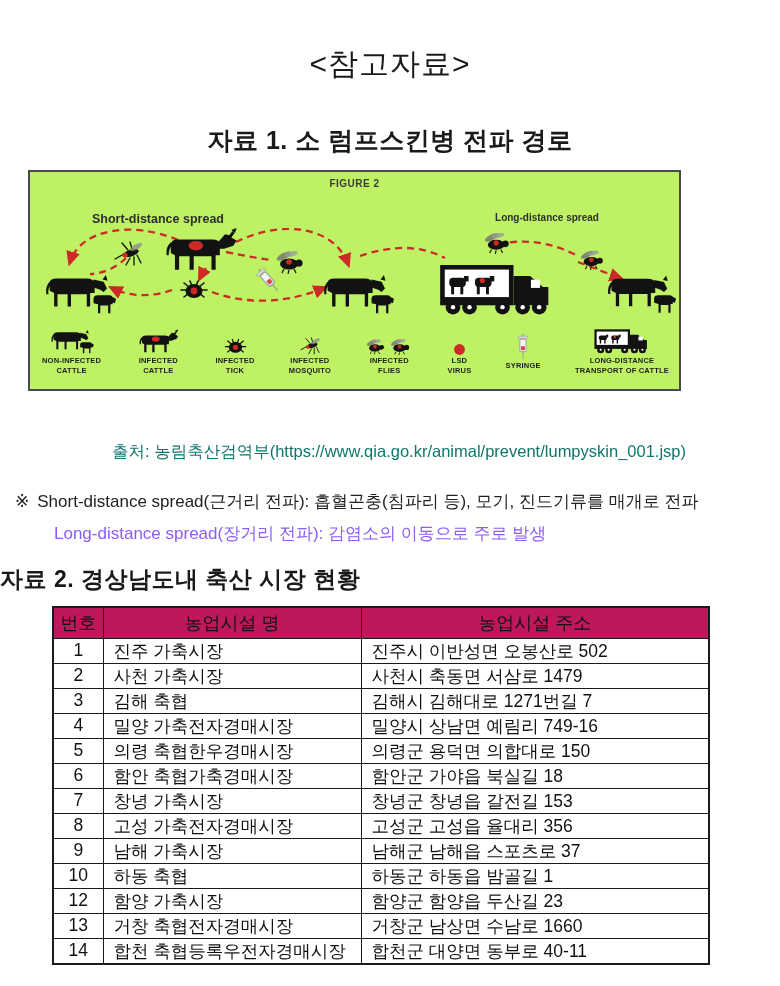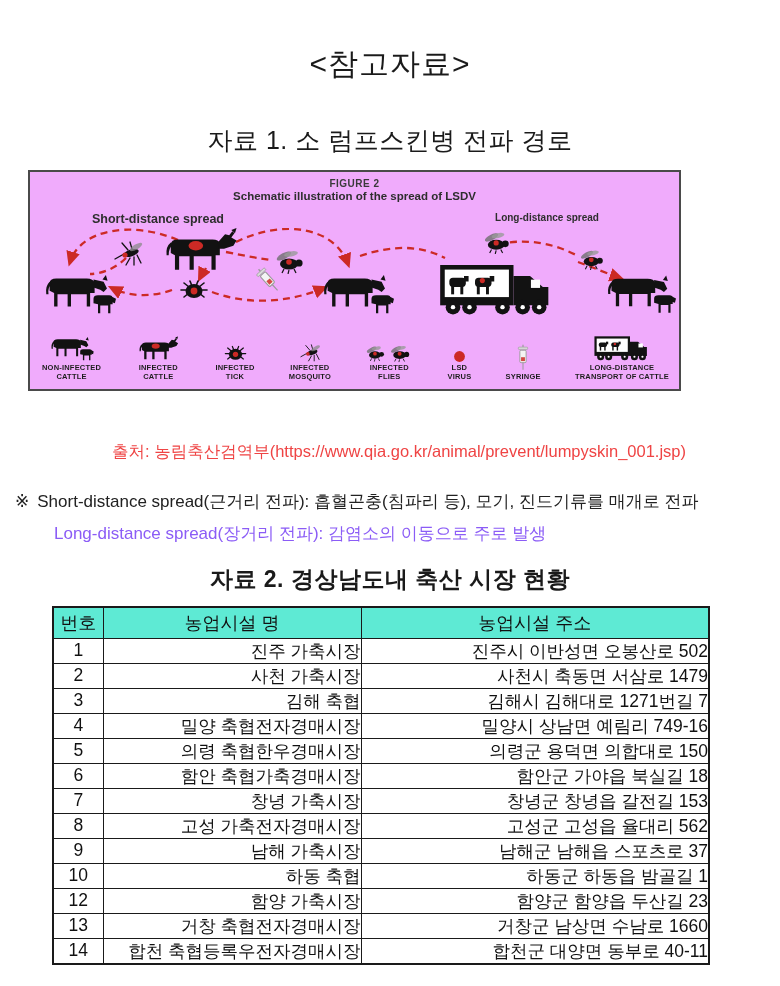--- a/index.html
+++ b/index.html
@@ -6,73 +6,73 @@
   .page{
     position:relative;width:780px;height:986px;background:#ffffff;overflow:hidden;
     font-family:"Liberation Sans","DejaVu Sans",sans-serif;color:#1a1a1a;
   }
   .main-title{
     position:absolute;top:44px;left:0;width:780px;text-align:center;
     font-size:30px;font-weight:500;letter-spacing:1px;
   }
   .section1-title{
     position:absolute;top:124px;left:0;width:780px;text-align:center;
-    font-size:25px;font-weight:400;letter-spacing:0.5px;
+    font-size:25px;font-weight:700;letter-spacing:0.5px;
   }
   
   .figure-box{
     position:absolute;left:28px;top:170px;width:653px;height:221px;
-    border:2px solid #4a4a4a;background:#f0abfc;box-sizing:border-box;
+    border:2px solid #4a4a4a;background:#bef264;box-sizing:border-box;
   }
   .fig-title{position:absolute;top:6px;left:0;width:100%;text-align:center;
     font-size:10px;font-weight:bold;color:#3a3a3a;letter-spacing:0.5px;}
   .fig-subtitle{position:absolute;top:18px;left:0;width:100%;text-align:center;
     font-size:11.5px;font-weight:bold;color:#2e2e2e;}
   .fig-left-label{position:absolute;top:40px;left:62px;width:190px;text-align:left;
     font-size:12.5px;font-weight:bold;color:#2e2e2e;}
   .fig-right-label{position:absolute;top:40px;left:422px;width:190px;text-align:center;
     font-size:10px;font-weight:bold;color:#2e2e2e;}
   .fig-illustration{position:absolute;left:0;top:56px;width:649px;height:92px;}
   .fig-legend{
     position:absolute;left:12px;right:10px;top:148px;height:62px;
-    display:flex;justify-content:space-between;align-items:flex-end;
+    display:flex;justify-content:space-between;align-items:center;
   }
   .legend-item{display:flex;flex-direction:column;align-items:center;}
   .legend-icon{height:30px;display:flex;align-items:flex-end;justify-content:center;}
   .legend-label{font-size:7.5px;font-weight:bold;color:#1d1d1d;text-align:center;
     line-height:1.3;letter-spacing:0.2px;white-space:nowrap;}
   
-  .source-line{position:absolute;left:112px;top:441px;font-size:16.5px;color:#ef4444;}
+  .source-line{position:absolute;left:112px;top:441px;font-size:16.5px;color:#0f766e;}
   .note-line1{position:absolute;left:15px;top:490px;font-size:17px;color:#222;}
   .note-line1 .marker{margin-right:8px;}
   .note-line2{position:absolute;left:54px;top:522px;font-size:17px;color:#8b5cf6;}
   .section2-title{
-    position:absolute;top:564px;left:0;width:780px;text-align:center;
+    position:absolute;top:564px;left:0;width:780px;text-align:left;
     font-size:23px;font-weight:bold;letter-spacing:0.5px;
   }
   
   .market-table{
     position:absolute;left:52px;top:606px;width:656px;
     border-collapse:collapse;table-layout:fixed;
     font-size:17.5px;color:#111;
   }
   .market-table th,.market-table td{
     border:1px solid #1a1a1a;box-sizing:border-box;overflow:hidden;white-space:nowrap;
   }
   .market-table{border:2px solid #1a1a1a;}
   .market-table th{
-    height:31px;background:#5eead4;font-weight:500;text-align:center;
+    height:31px;background:#be185d;font-weight:500;text-align:center;
     font-size:18px;
   }
   .market-table td{height:25px;padding:0;}
   .col-num{width:50px;}
   .col-name{width:258px;}
   .col-addr{width:348px;}
   td.cell-num{text-align:center;}
-  td.cell-name,td.cell-addr{text-align:right;padding-left:10px;}
+  td.cell-name,td.cell-addr{text-align:left;padding-left:10px;}
 </style>
 </head>
 <body>
 
 <svg width="0" height="0" style="position:absolute" aria-hidden="true">
   <defs>
     <marker id="arrh" markerWidth="7" markerHeight="7" refX="4.5" refY="3" orient="auto">
       <path d="M0,0 L6.5,3 L0,6 Z" fill="#cc2a25"></path>
     </marker>
 
@@ -185,21 +185,20 @@
   </defs>
 </svg>
 
 <div class="page">
 
   <div class="main-title">&lt;참고자료&gt;</div>
   <div class="section1-title">자료 1. 소 럼프스킨병 전파 경로</div>
 
   <div class="figure-box">
     <div class="fig-title">FIGURE 2</div>
-    <div class="fig-subtitle">Schematic illustration of the spread of LSDV</div>
     <div class="fig-left-label">Short-distance spread</div>
     <div class="fig-right-label">Long-distance spread</div>
 
     <svg class="fig-illustration" viewBox="0 0 649 92">
 
       <g fill="none" stroke="#cc2a25" stroke-width="2.3" stroke-dasharray="7 5">
         <path d="M148,12 C100,-8 50,2 40,34" marker-end="url(#arrh)"></path>
         <path d="M96,30 C86,40 72,46 60,46"></path>
         <path d="M206,14 C255,-10 305,0 318,36" marker-end="url(#arrh)"></path>
         <path d="M176,40 C174,44 172,46 170,50" marker-end="url(#arrh)"></path>
@@ -355,42 +354,42 @@
           <td class="cell-name">사천 가축시장</td>
           <td class="cell-addr">사천시 축동면 서삼로 1479</td>
         </tr>
       <tr>
           <td class="cell-num">3</td>
           <td class="cell-name">김해 축협</td>
           <td class="cell-addr">김해시 김해대로 1271번길 7</td>
         </tr>
       <tr>
           <td class="cell-num">4</td>
-          <td class="cell-name">밀양 축협전자경매시장</td>
+          <td class="cell-name">밀양 가축전자경매시장</td>
           <td class="cell-addr">밀양시 상남면 예림리 749-16</td>
         </tr>
       <tr>
           <td class="cell-num">5</td>
           <td class="cell-name">의령 축협한우경매시장</td>
           <td class="cell-addr">의령군 용덕면 의합대로 150</td>
         </tr>
       <tr>
           <td class="cell-num">6</td>
           <td class="cell-name">함안 축협가축경매시장</td>
           <td class="cell-addr">함안군 가야읍 북실길 18</td>
         </tr>
       <tr>
           <td class="cell-num">7</td>
           <td class="cell-name">창녕 가축시장</td>
           <td class="cell-addr">창녕군 창녕읍 갈전길 153</td>
         </tr>
       <tr>
           <td class="cell-num">8</td>
           <td class="cell-name">고성 가축전자경매시장</td>
-          <td class="cell-addr">고성군 고성읍 율대리 562</td>
+          <td class="cell-addr">고성군 고성읍 율대리 356</td>
         </tr>
       <tr>
           <td class="cell-num">9</td>
           <td class="cell-name">남해 가축시장</td>
           <td class="cell-addr">남해군 남해읍 스포츠로 37</td>
         </tr>
       <tr>
           <td class="cell-num">10</td>
           <td class="cell-name">하동 축협</td>
           <td class="cell-addr">하동군 하동읍 밤골길 1</td>

